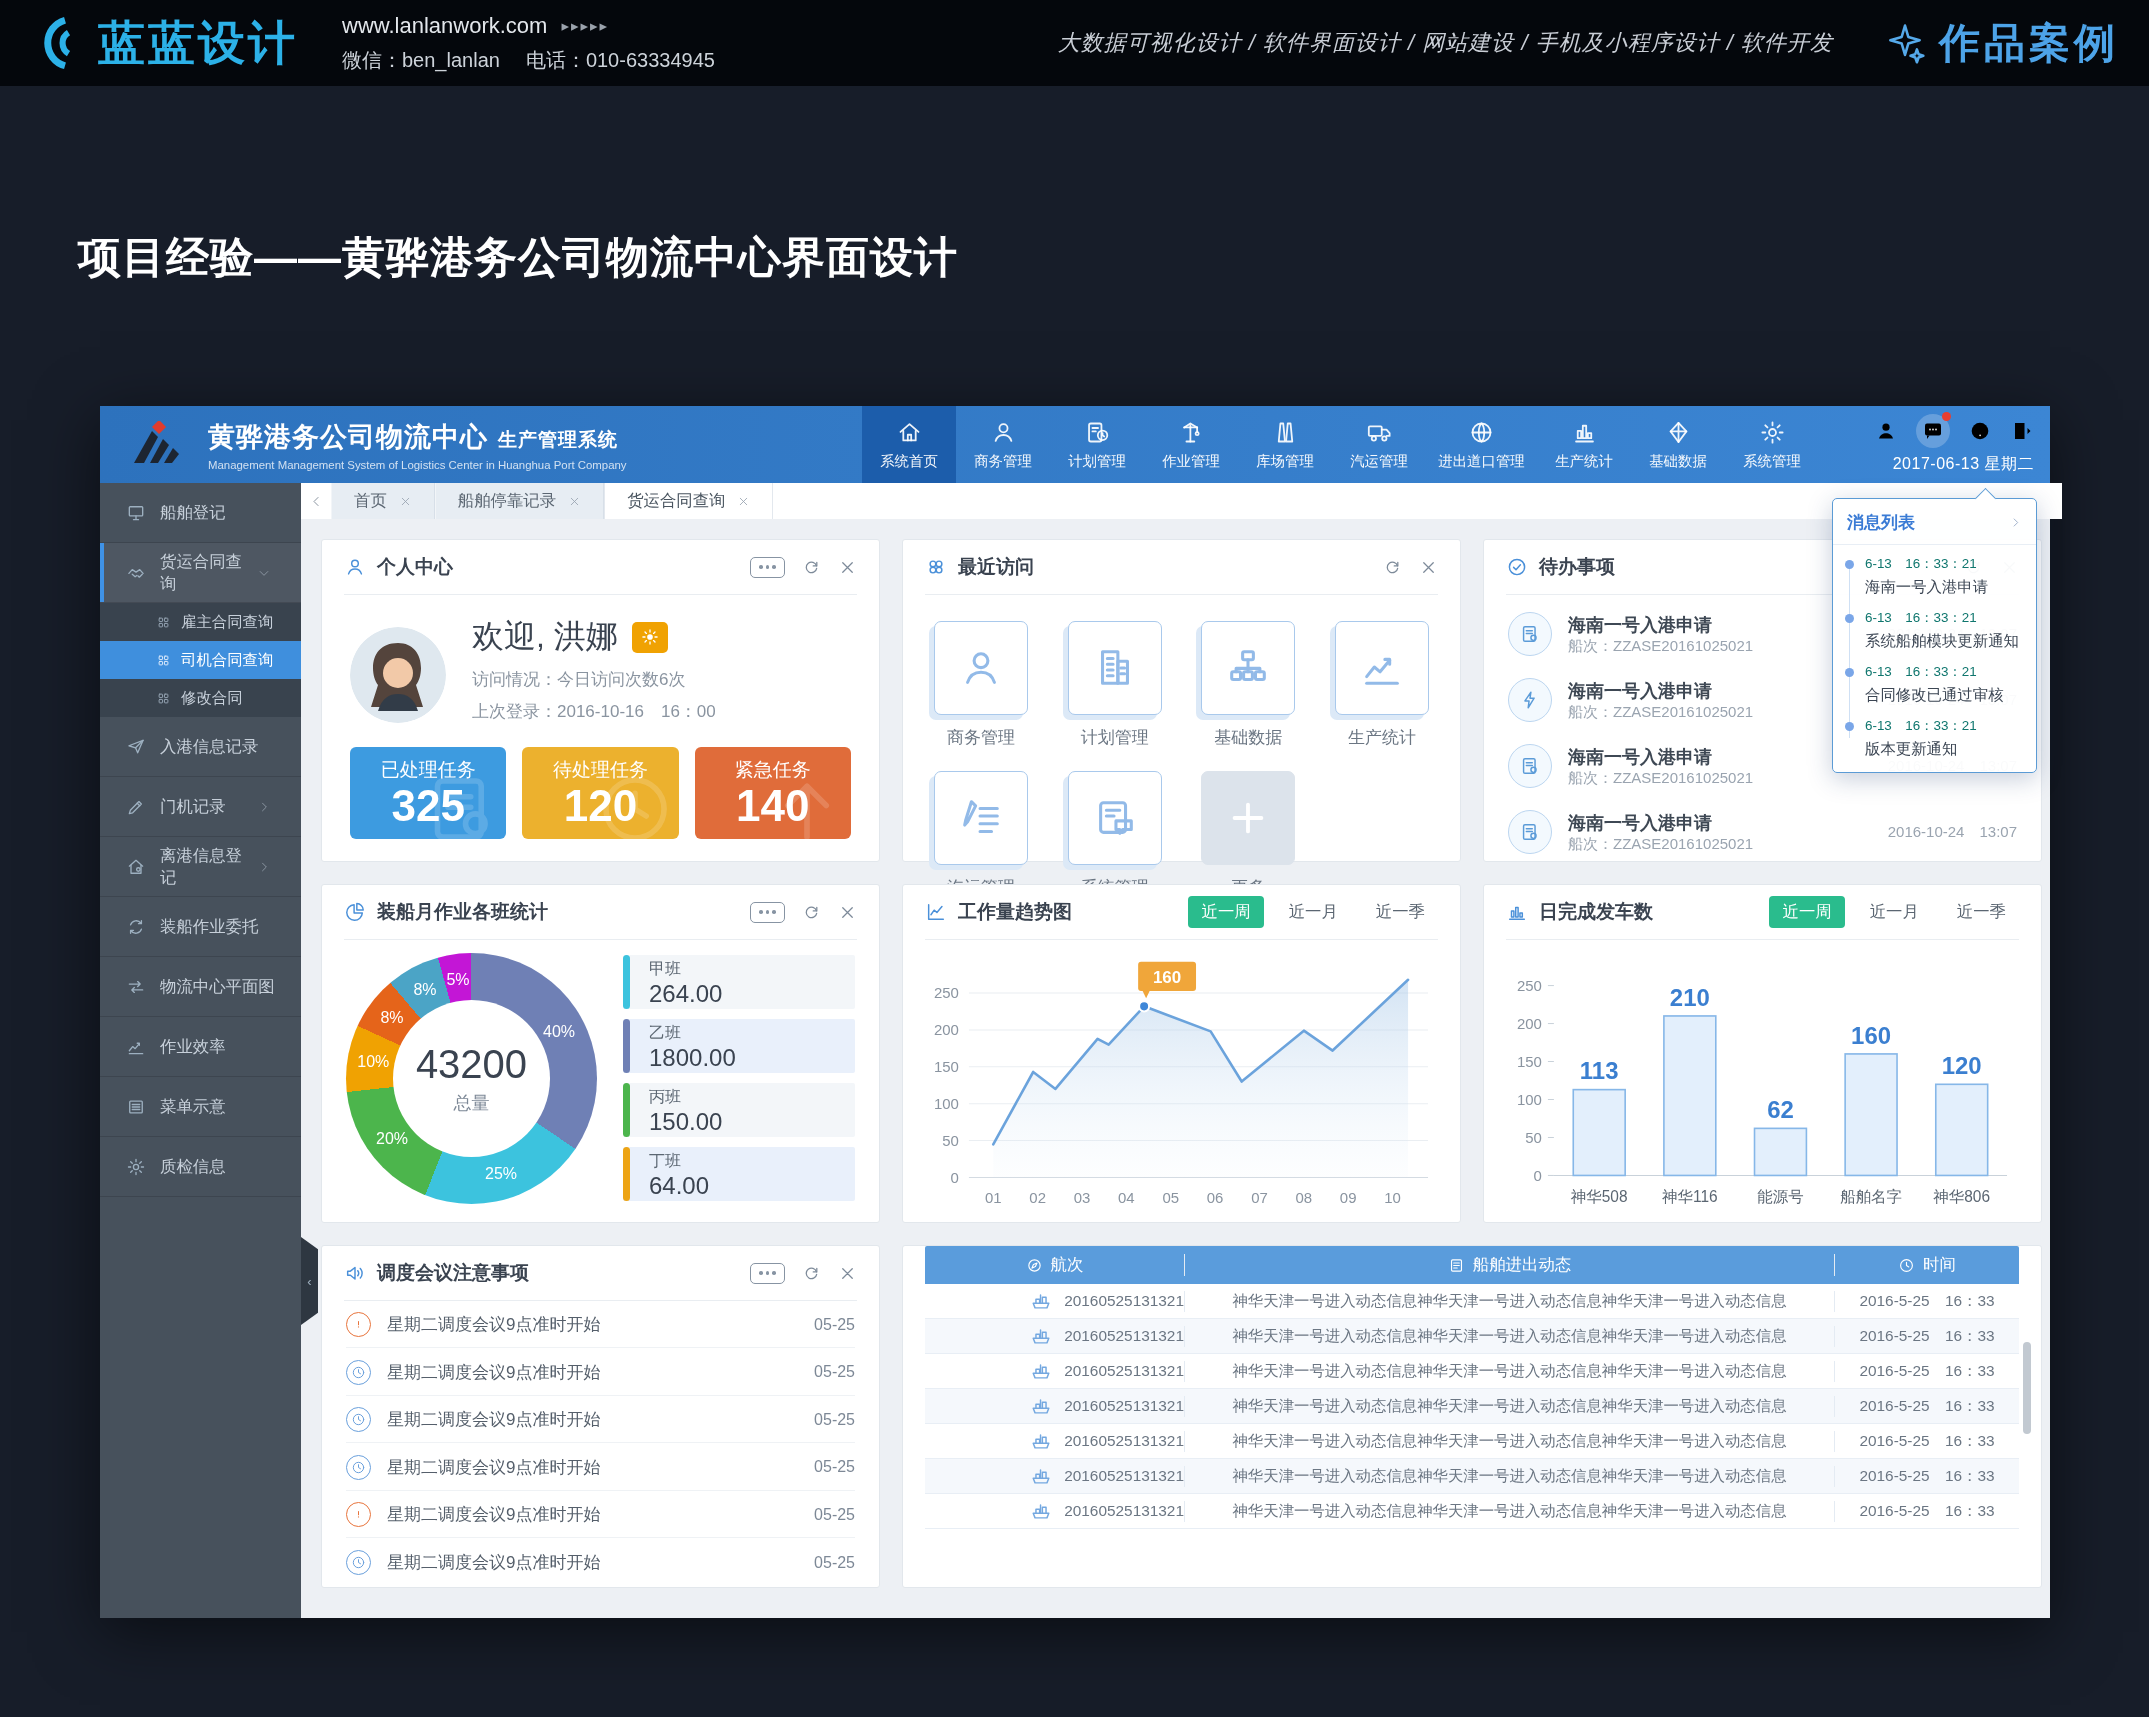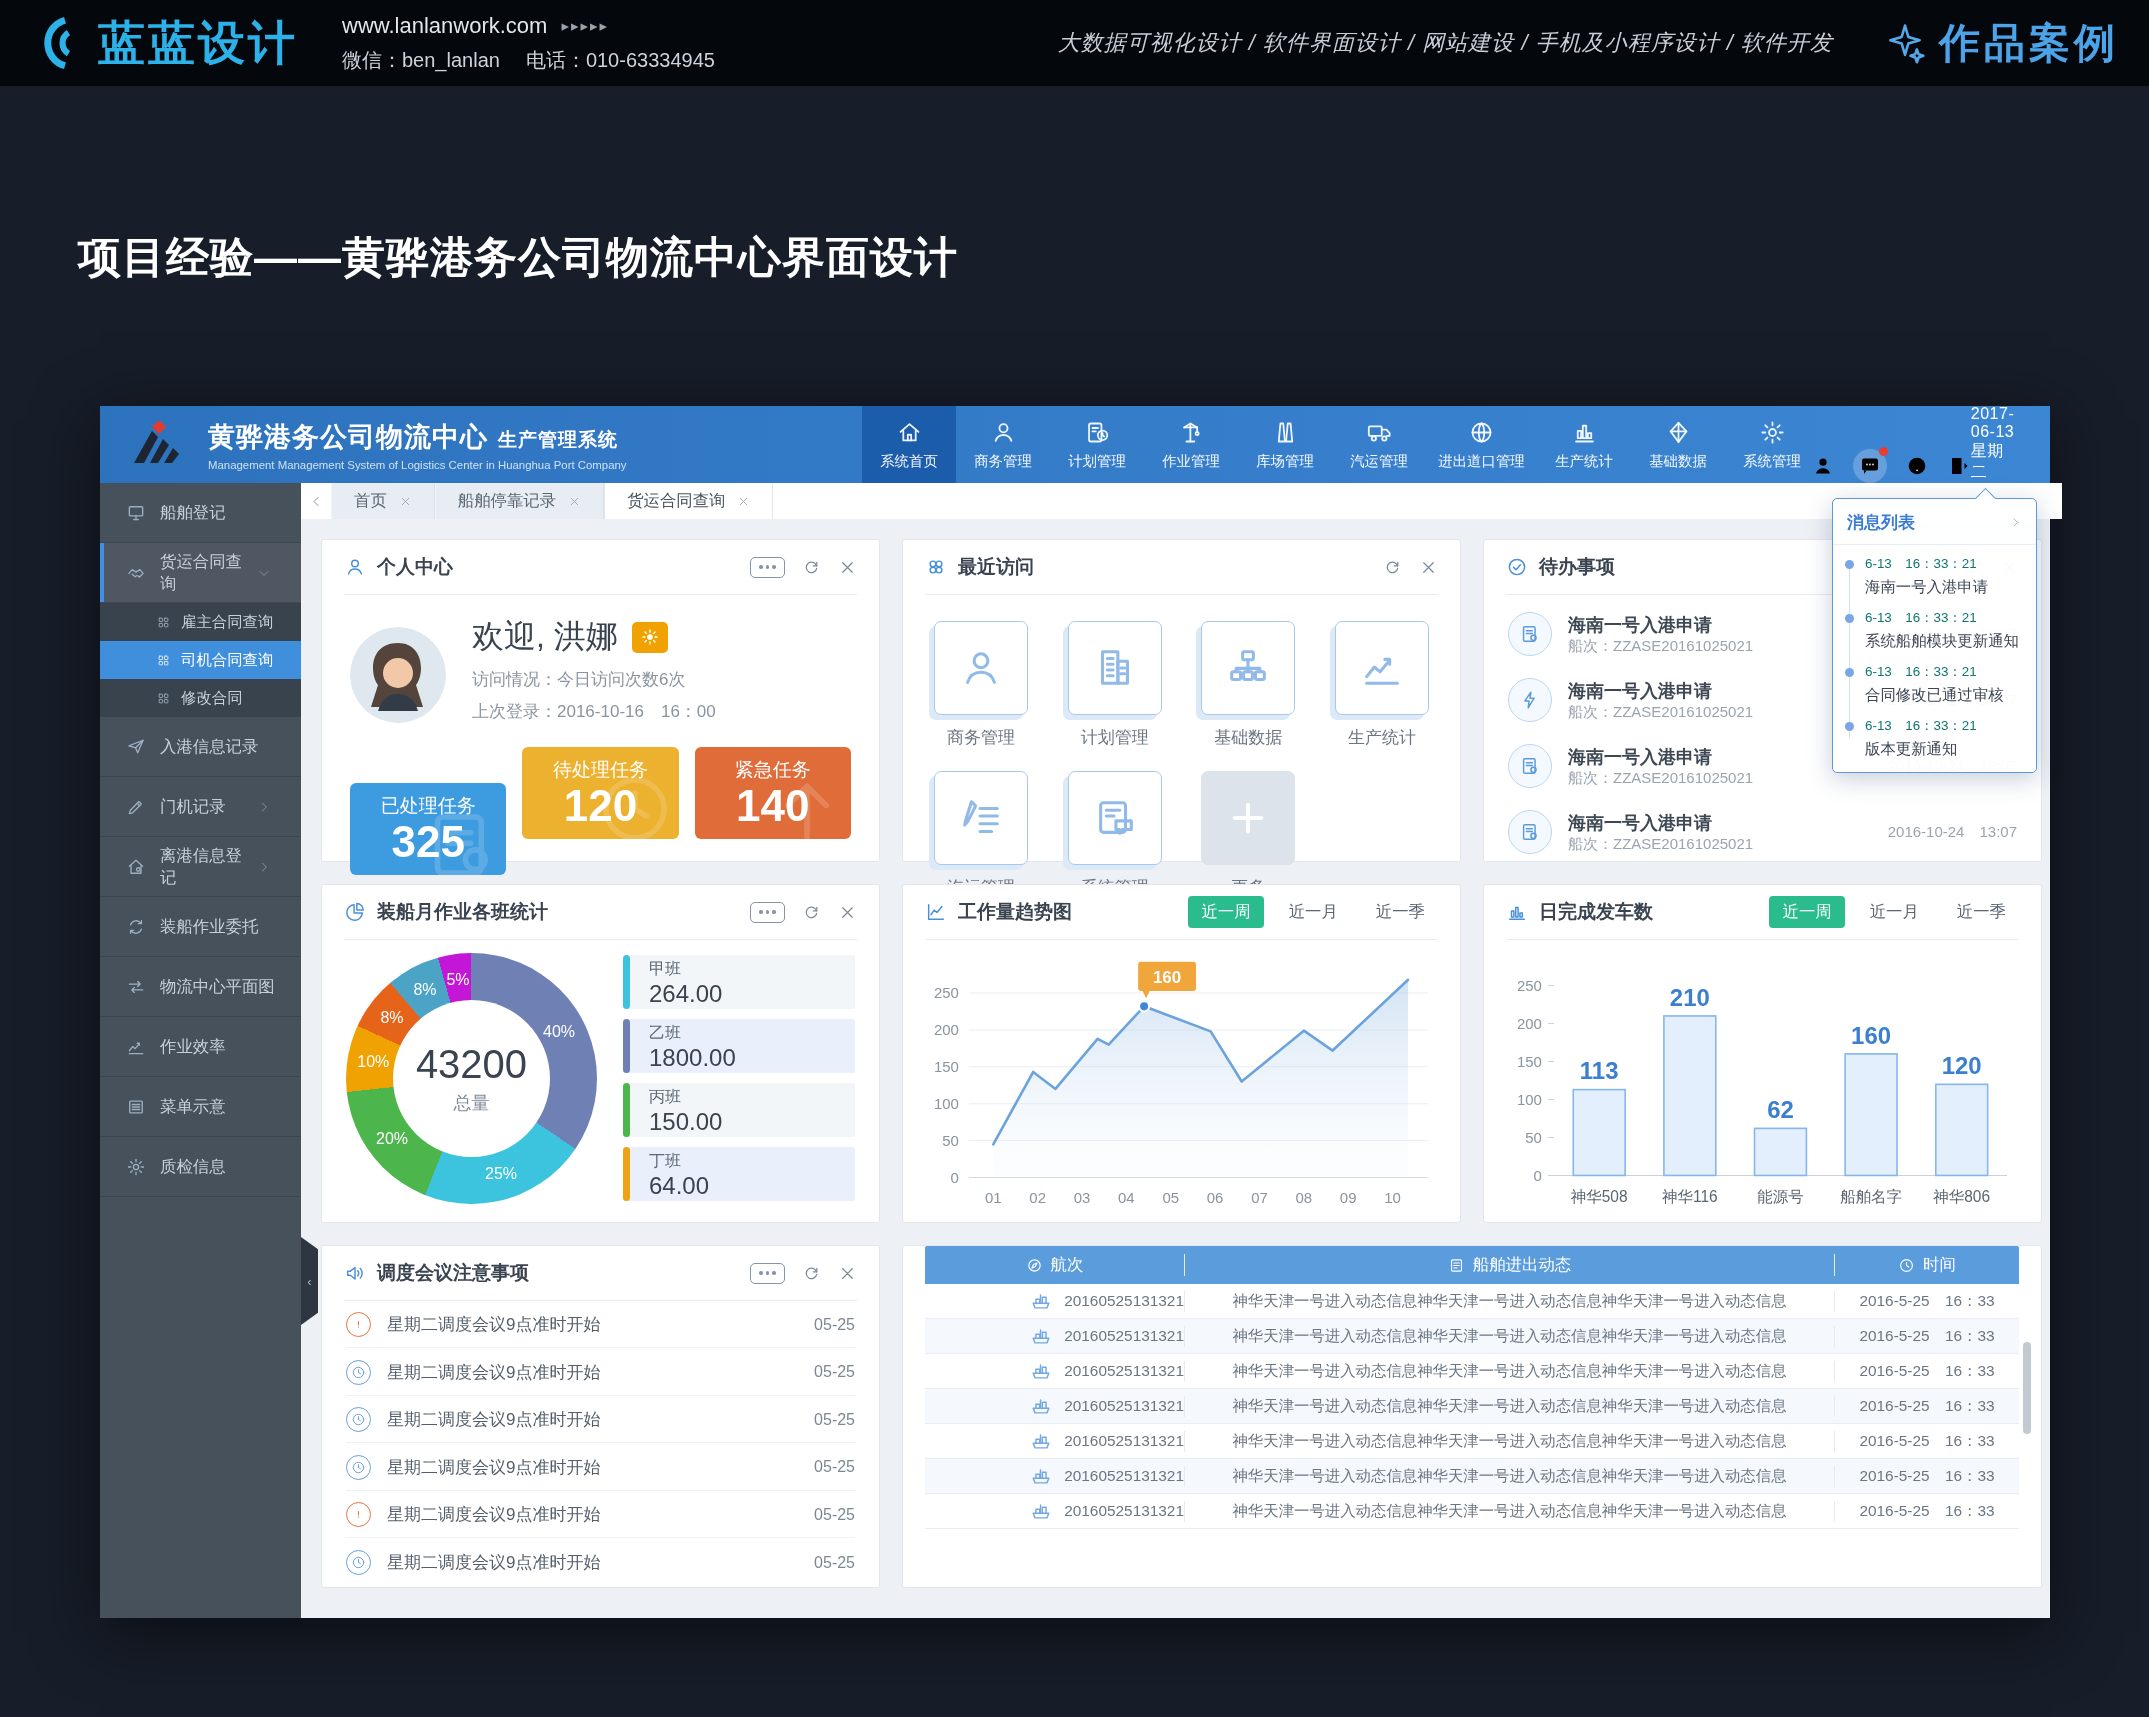--- a/index.html
+++ b/index.html
@@ -35,21 +35,21 @@
 .ht-cn{font-size:27px;font-weight:bold;letter-spacing:1px}
 .ht-sys{font-size:19px;font-weight:bold;letter-spacing:1px}
 .ht-en{font-size:11.4px;color:rgba(255,255,255,.78);margin-top:4px}
 .hvline{width:1px;background:rgba(255,255,255,.35);margin:16px 0 16px 20px}
 #app-nav{display:flex;margin-left:auto}
 .nav-item{width:94px;display:flex;flex-direction:column;align-items:center;justify-content:center;gap:6px;cursor:pointer}
 .nav-item .ic{width:27px;height:27px;color:rgba(255,255,255,.92)}
 .nav-item .nl{font-size:14.4px;white-space:nowrap;color:rgba(255,255,255,.95)}
 .nav-item.active{background:#1c5dab}
 .nav-item.wide{width:111px}
-.hright{flex:none;width:231px;display:flex;justify-content:center;align-items:flex-end;padding-right:44px}
+.hright{flex:none;width:231px;display:flex;flex-direction:column;justify-content:center;align-items:flex-end;padding-right:16px}
 #quick-icons{display:flex;align-items:center;gap:18px}
 .qicon{width:24px;height:24px;color:rgba(255,255,255,.9);position:relative;cursor:pointer}
 .qicon.hl{background:rgba(255,255,255,.22);border-radius:50%;width:34px;height:34px;padding:5px}
 .badge-dot{position:absolute;right:-1px;top:-2px;width:9px;height:9px;border-radius:50%;background:#e83e30}
 .hdate{font-size:16px;margin-top:6px;color:#fff;letter-spacing:0.5px}
 
 
 .app-body{display:flex;height:1135px;position:relative}
 #sidebar{width:201px;flex:none;background:#47515c;overflow:hidden}
 .sb-item{height:60px;display:flex;align-items:center;padding:0 16px 0 26px;color:#c7d0da;font-size:16.4px;border-bottom:1px solid rgba(0,0,0,.14);cursor:pointer;position:relative}
@@ -602,21 +602,21 @@
                           <path d="M12 3.5V6M12 18v2.5M3.5 12H6M18 12h2.5M6 6l1.7 1.7M16.3 16.3L18 18M18 6l-1.7 1.7M7.7 16.3L6 18"></path>
                         </svg>
                       </span>
                     </span>
                 </div>
                 <div class="p-line">访问情况：今日访问次数6次</div>
                 <div class="p-line">上次登录：2016-10-16　16：00</div>
               </div>
             </div>
             <div id="stat-cards">
-                <div class="stat" style="background: rgb(61, 155, 224); margin-top: 36px;">
+                <div class="stat" style="background: rgb(61, 155, 224);">
                   <span class="sl">已处理任务</span>
                   <span class="sv">325</span>
                   <span class="ic wm">
                     <svg viewBox="0 0 24 24">
                       <rect x="5" y="4" width="12.5" height="16" rx="1.5"></rect>
                       <path d="M8 8.5h6.5M8 11.5h6.5"></path>
                       <circle cx="15.8" cy="16.2" r="2.8"></circle>
                     </svg>
                   </span>
                 </div>

